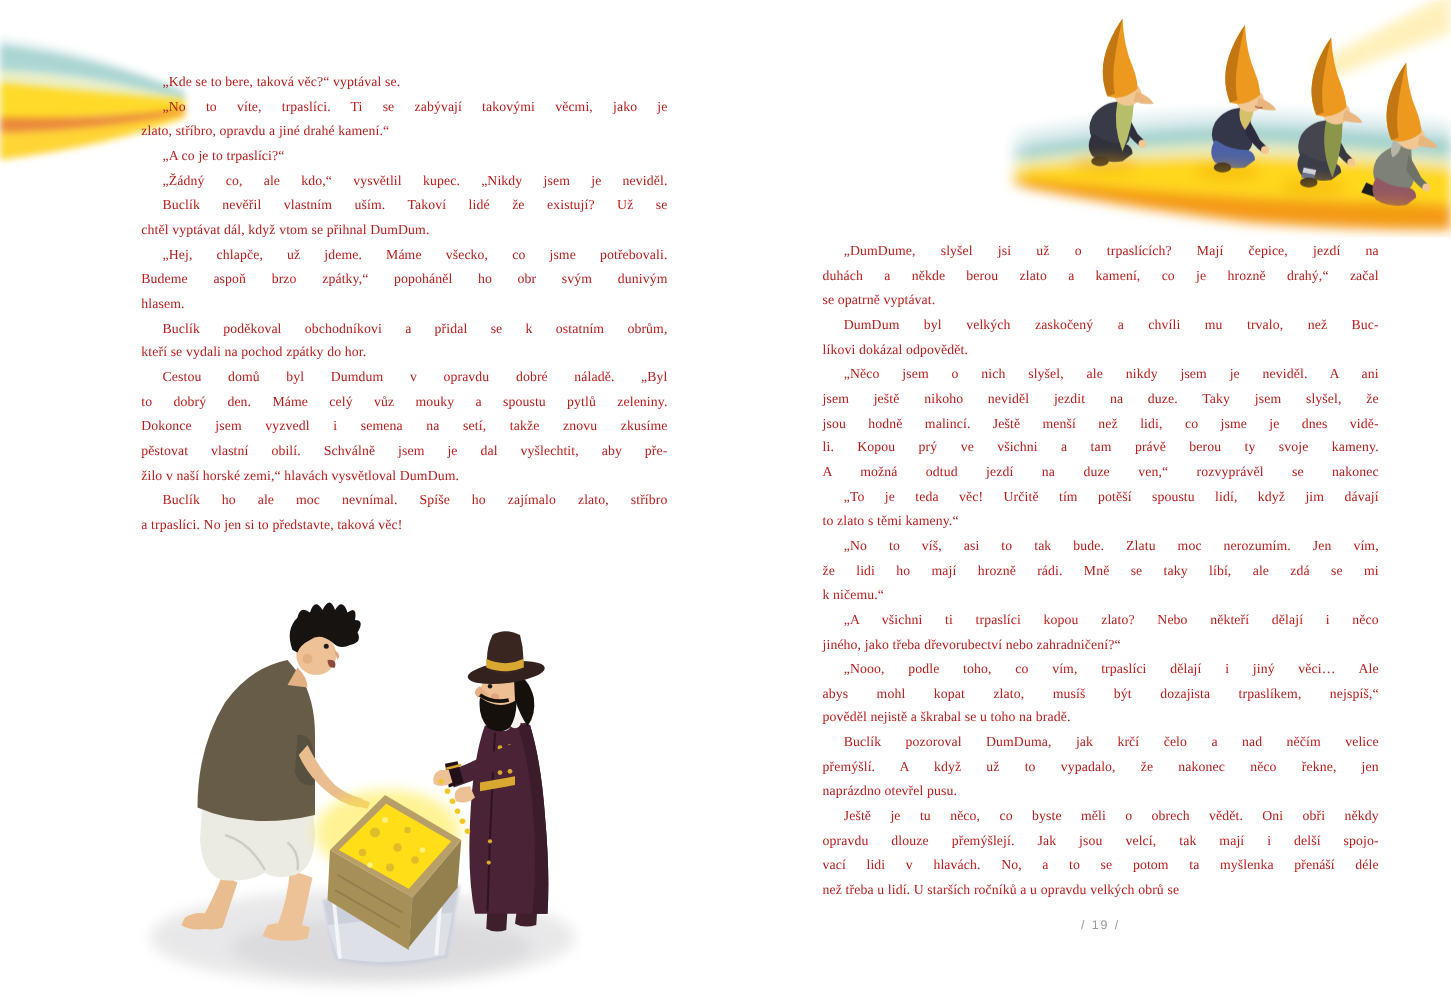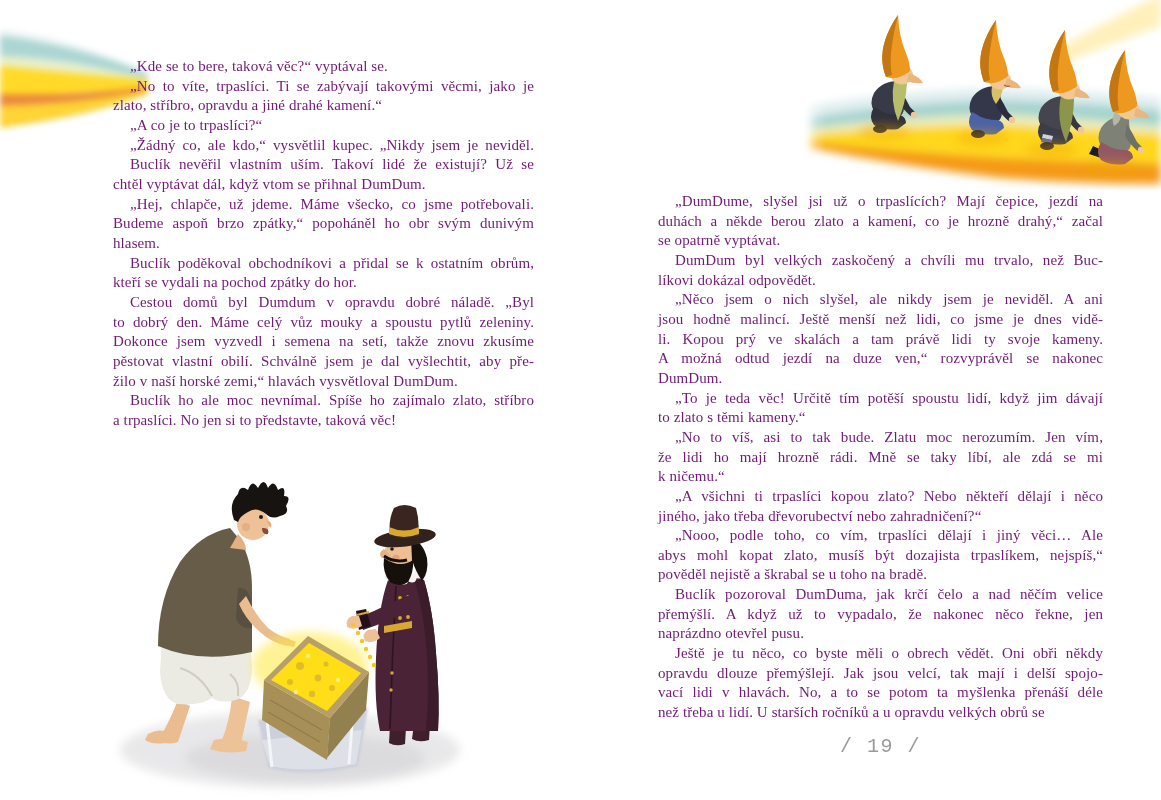--- a/index.html
+++ b/index.html
@@ -3,35 +3,35 @@
 <meta charset="utf-8">
 <style>
   html,body{margin:0;padding:0;}
   body{
     width:1161px;height:800px;position:relative;overflow:hidden;
     background:#ffffff;
     font-family:"Liberation Serif","DejaVu Serif",serif;
   }
   .page-text{
     position:absolute;
-    font-size:15px;
+    font-size:11px;
     line-height:19.65px;
-    color:#701a75;
+    color:#b91c1c;
     letter-spacing:0.1px;
   }
   #left-text{left:113px;top:57px;width:421px;}
   #right-text{left:658px;top:192px;width:445px;}
   .ln{text-align:justify;text-align-last:justify;}
   .ln.plast{text-align-last:left;}
   .ln.pfirst{text-indent:17px;}
   #page-number{
     position:absolute;left:658px;top:735px;width:445px;
     text-align:center;color:#9a9a9a;
-    font-family:Liberation Mono, monospace;
-    font-size:20px;letter-spacing:1.5px;
+    font-family:Liberation Sans, sans-serif;
+    font-size:10px;letter-spacing:1.5px;
   }
   .illu{position:absolute;}
   #rainbow-left{left:0;top:8px;width:152px;height:126px;}
   #rainbow-left svg{filter:blur(3px);}
   #gnomes{left:780px;top:0;width:381px;height:190px;}
   #gnomes svg{
     -webkit-mask-image:linear-gradient(to right,transparent 2px,#000 46px);
             mask-image:linear-gradient(to right,transparent 2px,#000 46px);
   }
   #scene{left:100px;top:468px;width:380px;height:332px;}
@@ -163,24 +163,24 @@
       <div class="ln plast">a trpaslíci. No jen si to představte, taková věc!</div>
     </div>
 
   <div id="right-text" class="page-text">
       <div class="ln pfirst">„DumDume, slyšel jsi už o trpaslících? Mají čepice, jezdí na</div>
       <div class="ln">duhách a někde berou zlato a kamení, co je hrozně drahý,“ začal</div>
       <div class="ln plast">se opatrně vyptávat.</div>
       <div class="ln pfirst">DumDum byl velkých zaskočený a chvíli mu trvalo, než Buc-</div>
       <div class="ln plast">líkovi dokázal odpovědět.</div>
       <div class="ln pfirst">„Něco jsem o nich slyšel, ale nikdy jsem je neviděl. A ani</div>
+      <div class="ln">jsem ještě nikoho neviděl jezdit na duze. Taky jsem slyšel, že</div>
       <div class="ln">jsou hodně malincí. Ještě menší než lidi, co jsme je dnes vidě-</div>
-      <div class="ln">li. Kopou prý ve skalách a tam právě lidi ty svoje kameny.</div>
+      <div class="ln">li. Kopou prý ve všichni a tam právě berou ty svoje kameny.</div>
       <div class="ln">A možná odtud jezdí na duze ven,“ rozvyprávěl se nakonec</div>
-      <div class="ln plast">DumDum.</div>
       <div class="ln pfirst">„To je teda věc! Určitě tím potěší spoustu lidí, když jim dávají</div>
       <div class="ln plast">to zlato s těmi kameny.“</div>
       <div class="ln pfirst">„No to víš, asi to tak bude. Zlatu moc nerozumím. Jen vím,</div>
       <div class="ln">že lidi ho mají hrozně rádi. Mně se taky líbí, ale zdá se mi</div>
       <div class="ln plast">k ničemu.“</div>
       <div class="ln pfirst">„A všichni ti trpaslíci kopou zlato? Nebo někteří dělají i něco</div>
       <div class="ln plast">jiného, jako třeba dřevorubectví nebo zahradničení?“</div>
       <div class="ln pfirst">„Nooo, podle toho, co vím, trpaslíci dělají i jiný věci… Ale</div>
       <div class="ln">abys mohl kopat zlato, musíš být dozajista trpaslíkem, nejspíš,“</div>
       <div class="ln plast">pověděl nejistě a škrabal se u toho na bradě.</div>

